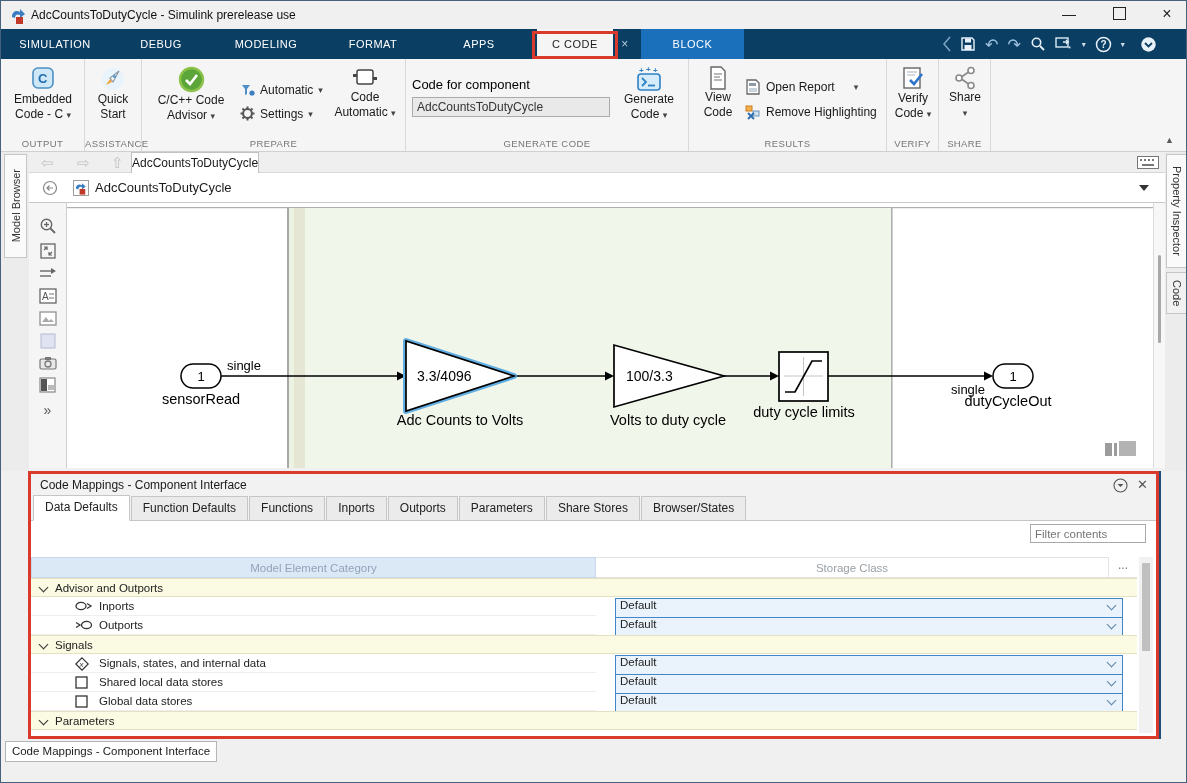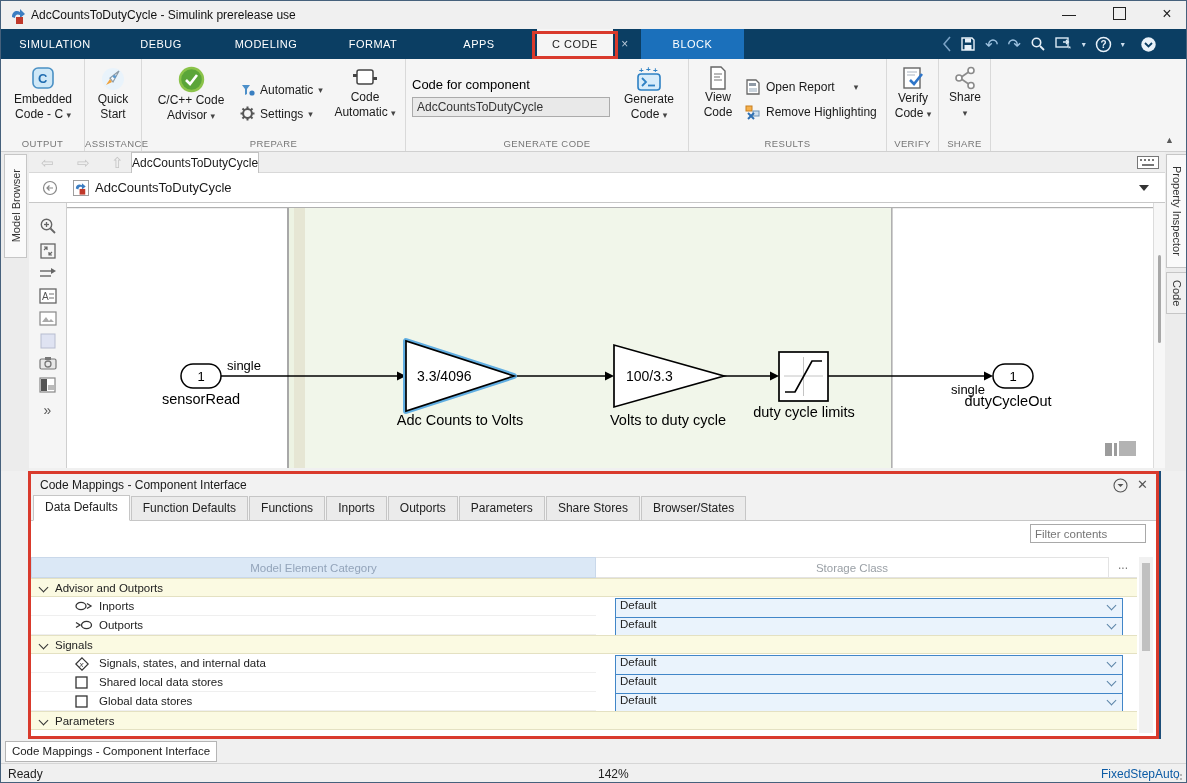--- a/index.html
+++ b/index.html
@@ -551,26 +551,14 @@
       <div class="pthumb"></div>
     </div>
   </div>
 
   <div class="abs" style="left:1158px;top:470px;width:2px;height:268px;background:#1d4e79"></div>
 
   <div class="bottombar">
     <div class="bbtab">Code Mappings - Component Interface</div>
   </div>
 
-  <div class="statusbar">
-    <span class="abs" style="left:7px;top:3px;color:#222">Ready</span>
-    <span class="abs" style="left:597px;top:3px;color:#222">142%</span>
-    <span class="abs" style="left:1100px;top:3px;color:#0c5ba5">FixedStepAuto</span>
-    <svg class="abs" style="left:1172px;top:7px" width="10" height="10" viewBox="0 0 10 10">
-      <g fill="#b5b5b5">
-          <rect x="7" y="7" width="2" height="2"></rect>
-          <rect x="7" y="3" width="2" height="2"></rect>
-          <rect x="3" y="7" width="2" height="2"></rect>
-        </g>
-    </svg>
-  </div>
 
 </div>
 
 </body></html>

